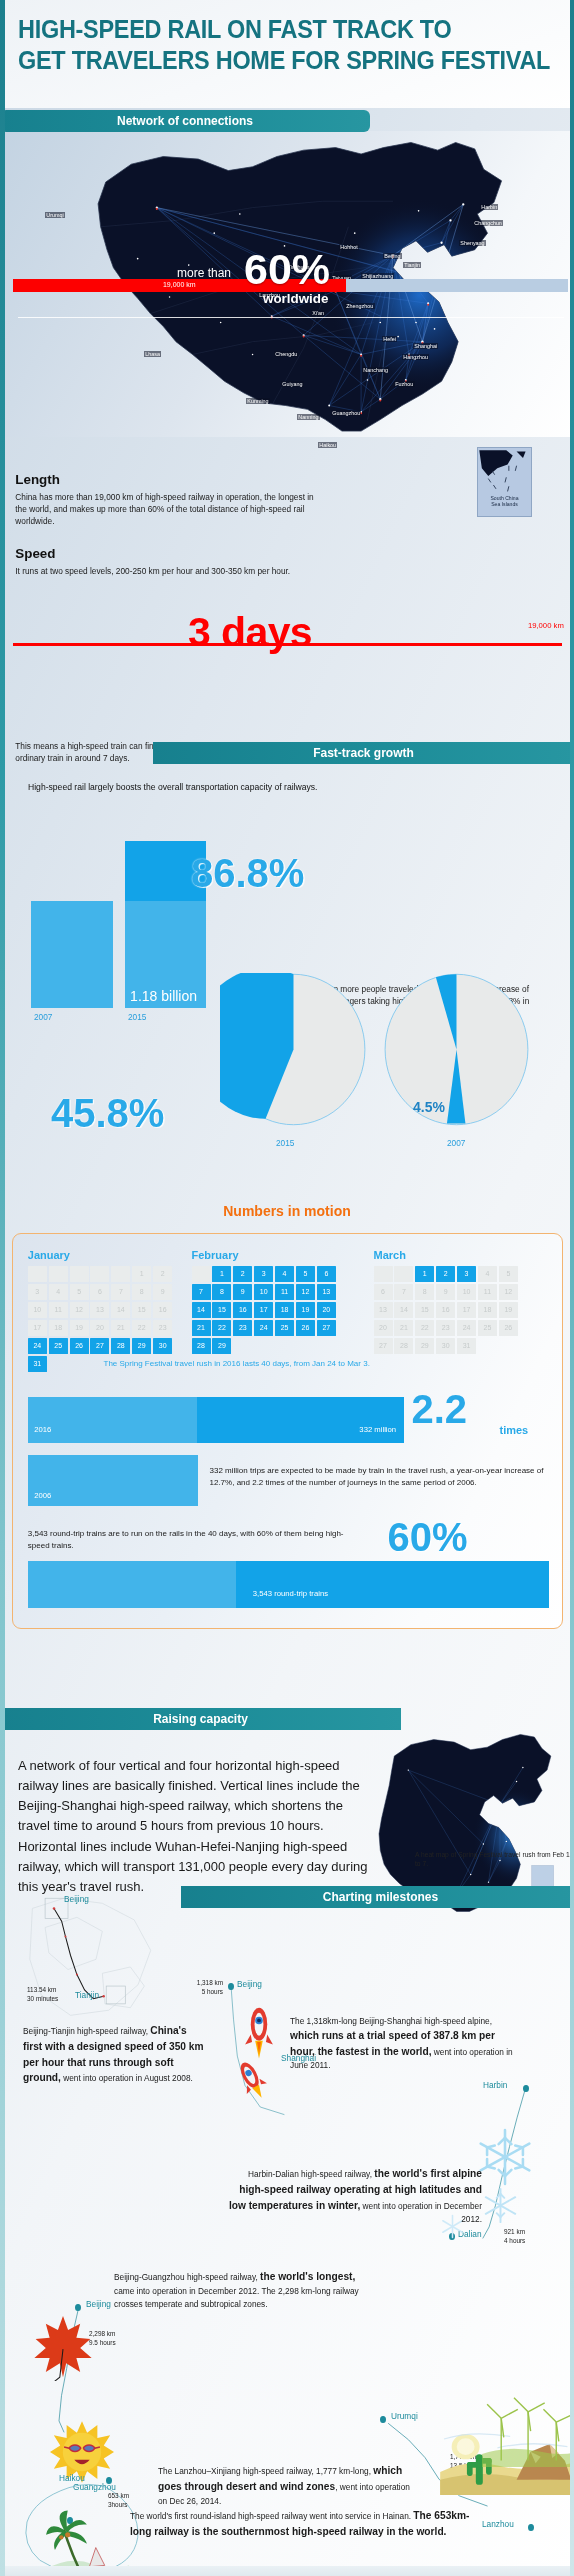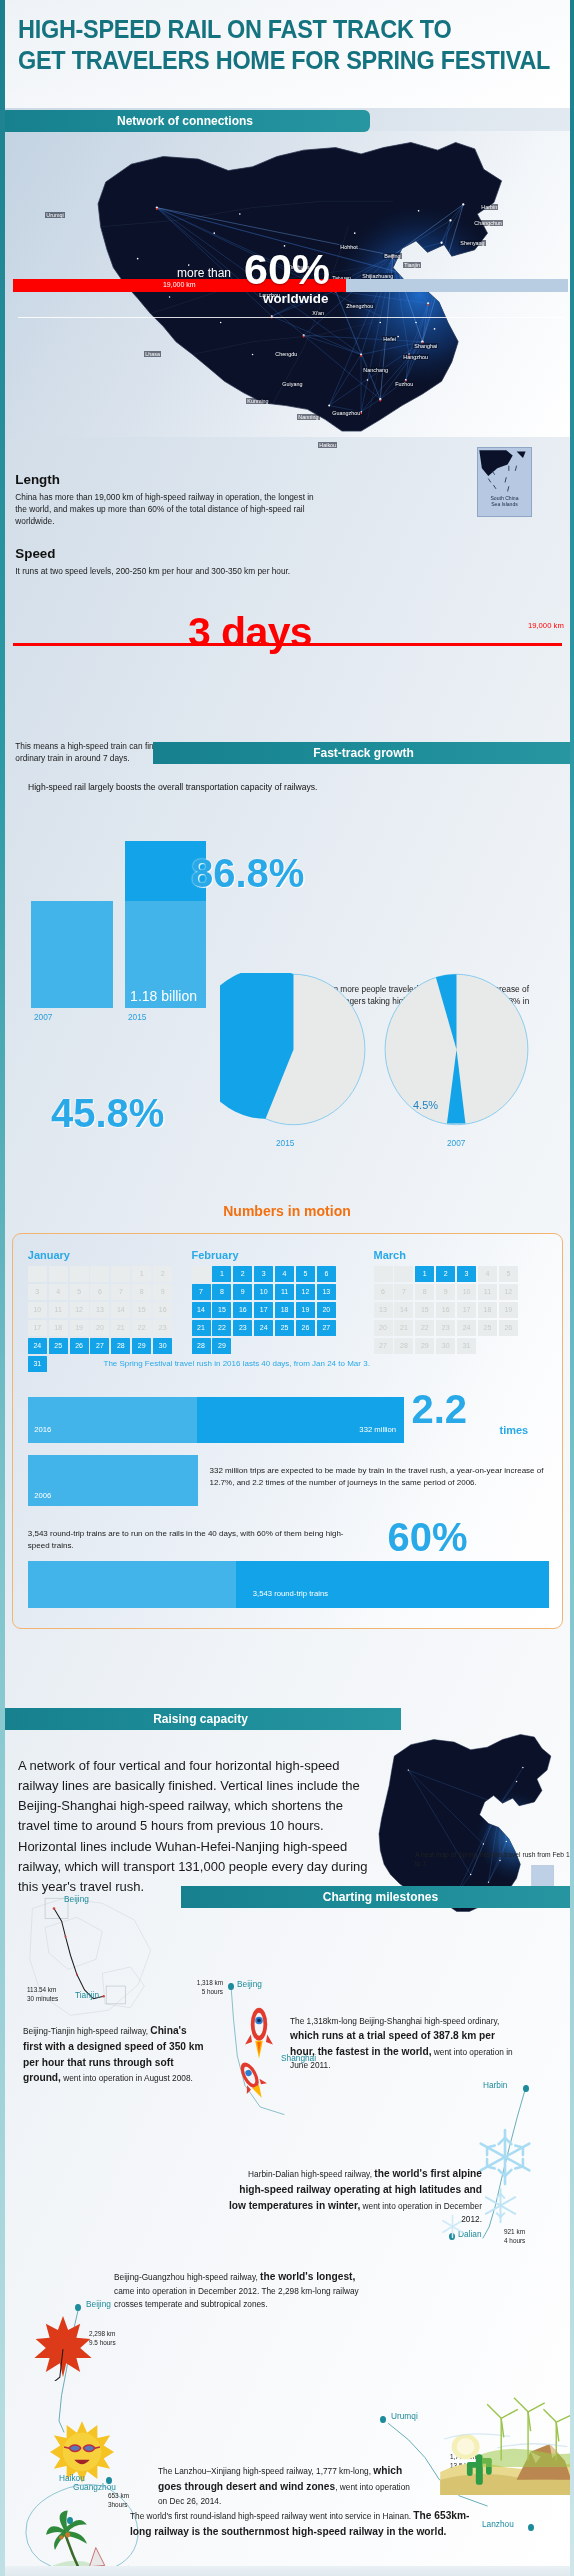--- a/index.html
+++ b/index.html
@@ -138,21 +138,21 @@
     position: absolute; left: 191px; top: 851px; font-size: 40px; font-weight: bold;
     color: #29a9e8; text-shadow: 0 0 1.9px rgba(255,255,255,.95), 1.3px 1.3px 0 rgba(255,255,255,.8);
   }
   .growth-para { position: absolute; left: 225px; top: 983px; width: 313px; font-size: 8.3px; line-height: 1.5; }
   .big458 {
     position: absolute; left: 51px; top: 1091px; font-size: 40px; font-weight: bold;
     color: #29a9e8; text-shadow: 0 0 1.9px rgba(255,255,255,.95), 1.3px 1.3px 0 rgba(255,255,255,.8);
   }
   .pie { position: absolute; }
   .pie-cap { position: absolute; font-size: 8.3px; color: #2a9fdc; }
-  .pie-val { position: absolute; font-size: 11px; font-weight: normal; color: #1f83c4; }
+  .pie-val { position: absolute; font-size: 14px; font-weight: bold; color: #1f83c4; }
 
   
   .nim-title {
     position: absolute; left: 0; top: 1203px; width: 574px; text-align: center;
     font-size: 14px; font-weight: bold; color: #f4700f;
   }
   .nim-card {
     position: absolute; left: 11.5px; top: 1233px; width: 551px; height: 396px;
     border: 1px solid #f3b470; border-radius: 9px;
     background: linear-gradient(115deg,#dce4ee 0%, #eaf0f6 45%, #fbfcfd 80%, #fff 100%);
@@ -727,21 +727,21 @@
       <ellipse cx="26" cy="34" rx="11" ry="22" fill="#e23b2e"></ellipse>
       <ellipse cx="26" cy="34" rx="6" ry="15" fill="#f2f4f6"></ellipse>
       <circle cx="26" cy="30" r="5" fill="#2a7fd4"></circle>
       <path d="M20,54 L26,74 L32,54 Z" fill="#ffb400"></path>
       <path d="M15,46 L8,58 L17,55 Z" fill="#e23b2e"></path>
       <path d="M37,46 L44,58 L35,55 Z" fill="#e23b2e"></path>
     </g>
   </svg>
 
   <div class="ms-text" style="left:290px;top:2015px;width:230px;">
-    <span>The 1,318km-long Beijing-Shanghai high-speed ordinary, </span><b>which runs at a trial speed of 387.8 km per hour, the fastest in the world,</b><span> went into operation in June 2011.</span>
+    <span>The 1,318km-long Beijing-Shanghai high-speed alpine, </span><b>which runs at a trial speed of 387.8 km per hour, the fastest in the world,</b><span> went into operation in June 2011.</span>
   </div>
 
   <svg style="position:absolute;left:447px;top:2085px;" width="83" height="160" viewBox="0 0 130 250">
     <path d="M122,8 L110,50 L98,96 L86,144 L76,188 L66,222 L56,240" fill="none" stroke="#2b8b9b" stroke-width="1.1"></path>
   </svg>
   <div class="ms-dot" style="left:523px;top:2085px;"></div>
   <div class="ms-city" style="left:483px;top:2080px;">Harbin</div>
   <div class="ms-dot" style="left:449px;top:2233px;"></div>
   <div class="ms-city" style="left:458px;top:2229px;">Dalian</div>
   <div class="ms-dist" style="left:504px;top:2228px;">

